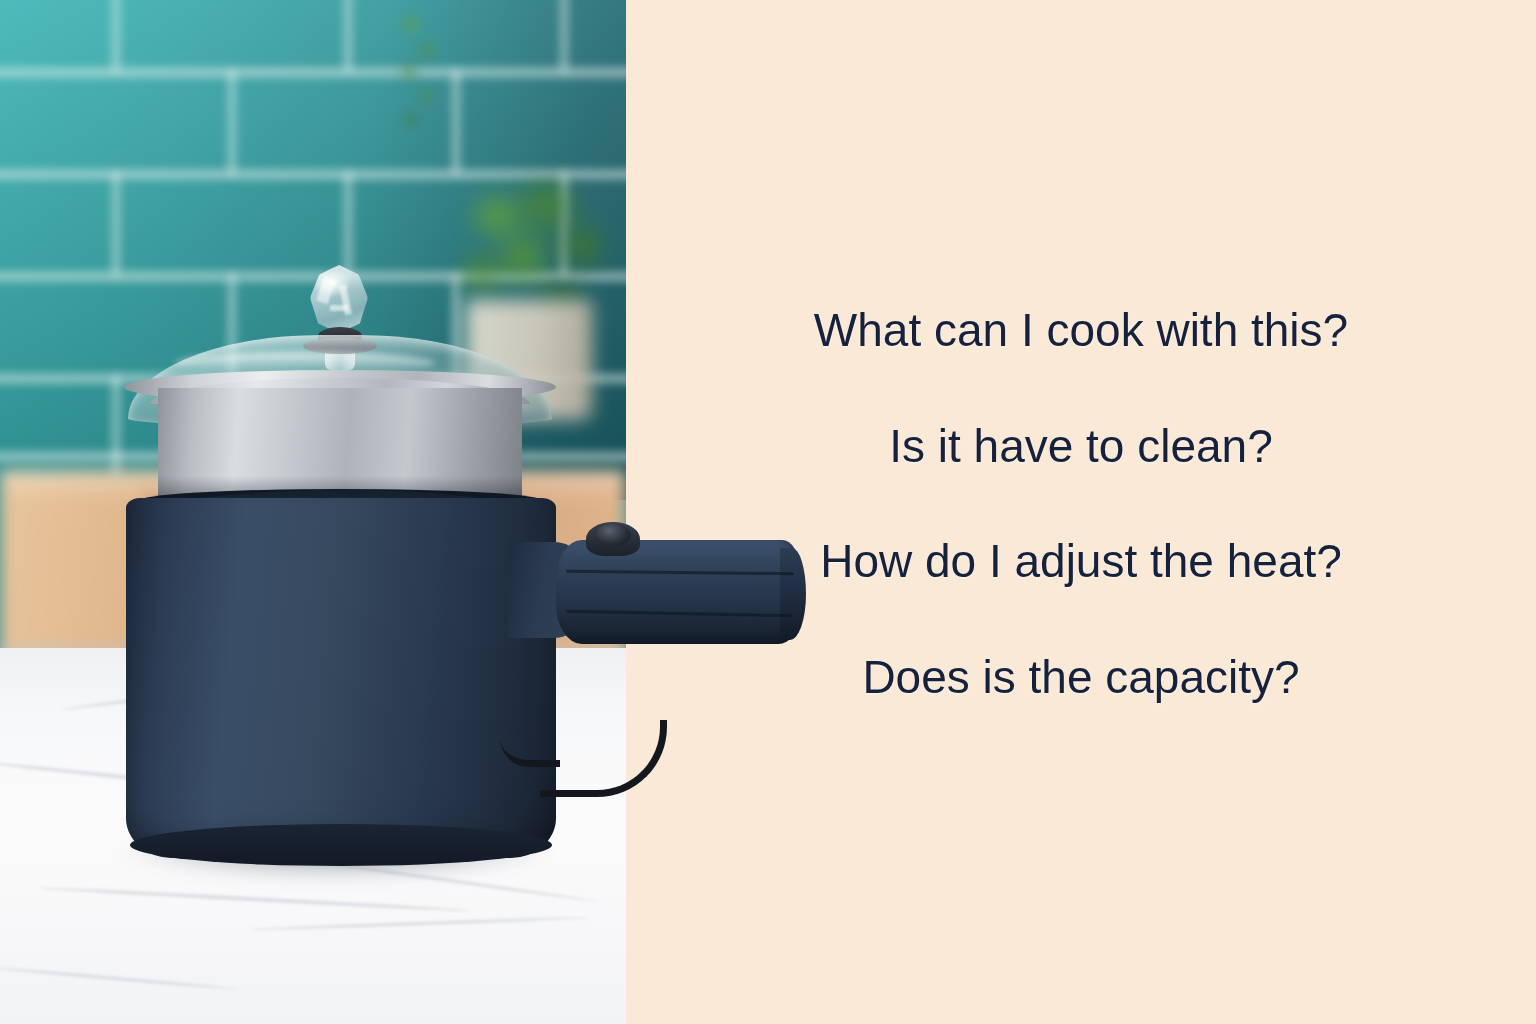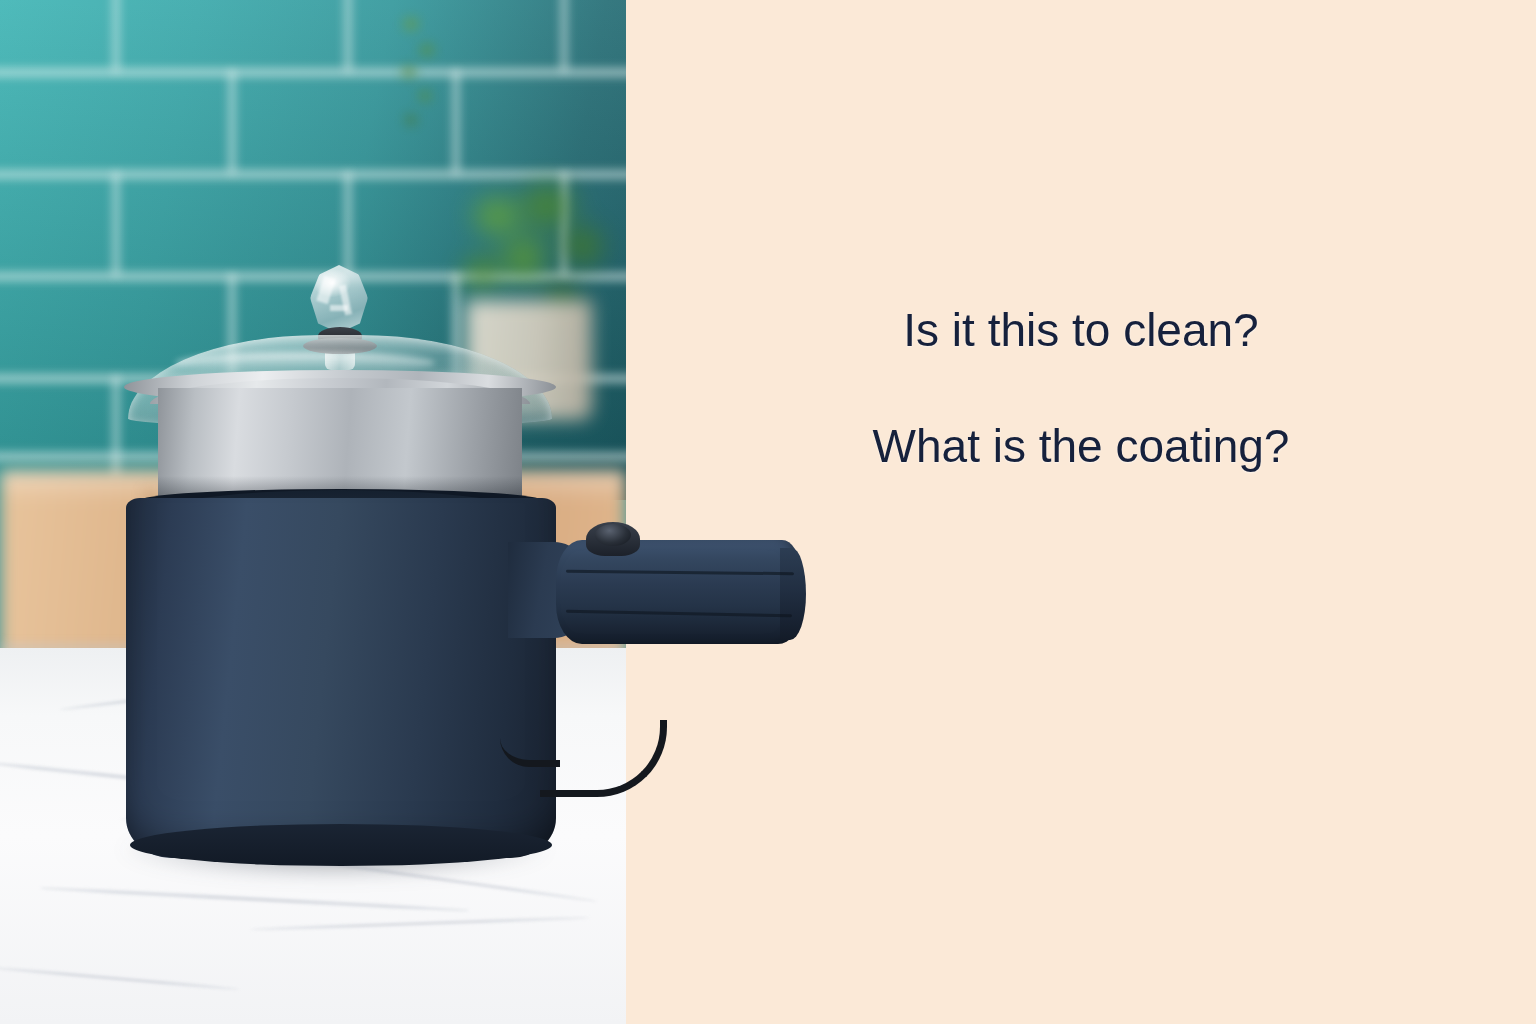--- a/index.html
+++ b/index.html
@@ -471,22 +471,24 @@
 
     <div class="pot-rim-inner"></div>
     <div class="pot-rim"></div>
     <div class="pot-body"></div>
     <div class="pot-base-curve"></div>
 
   </div>
 
   <div id="faq-panel">
     <div id="faq-list">
-      <div class="faq-q">Is it this to clean?</div>
-      <div class="faq-q">What is the coating?</div>
+      <div class="faq-q">What can I cook with this?</div>
+      <div class="faq-q">Is it have to clean?</div>
+      <div class="faq-q">How do I adjust the heat?</div>
+      <div class="faq-q">Does is the capacity?</div>
     </div>
   </div>
 
   <div id="handle-layer">
     <div class="cord"></div>
     <div class="cord2"></div>
     <div class="handle-neck"></div>
     <div class="handle-bar"></div>
     <div class="handle-cap"></div>
     <div class="handle-seam-top"></div>

